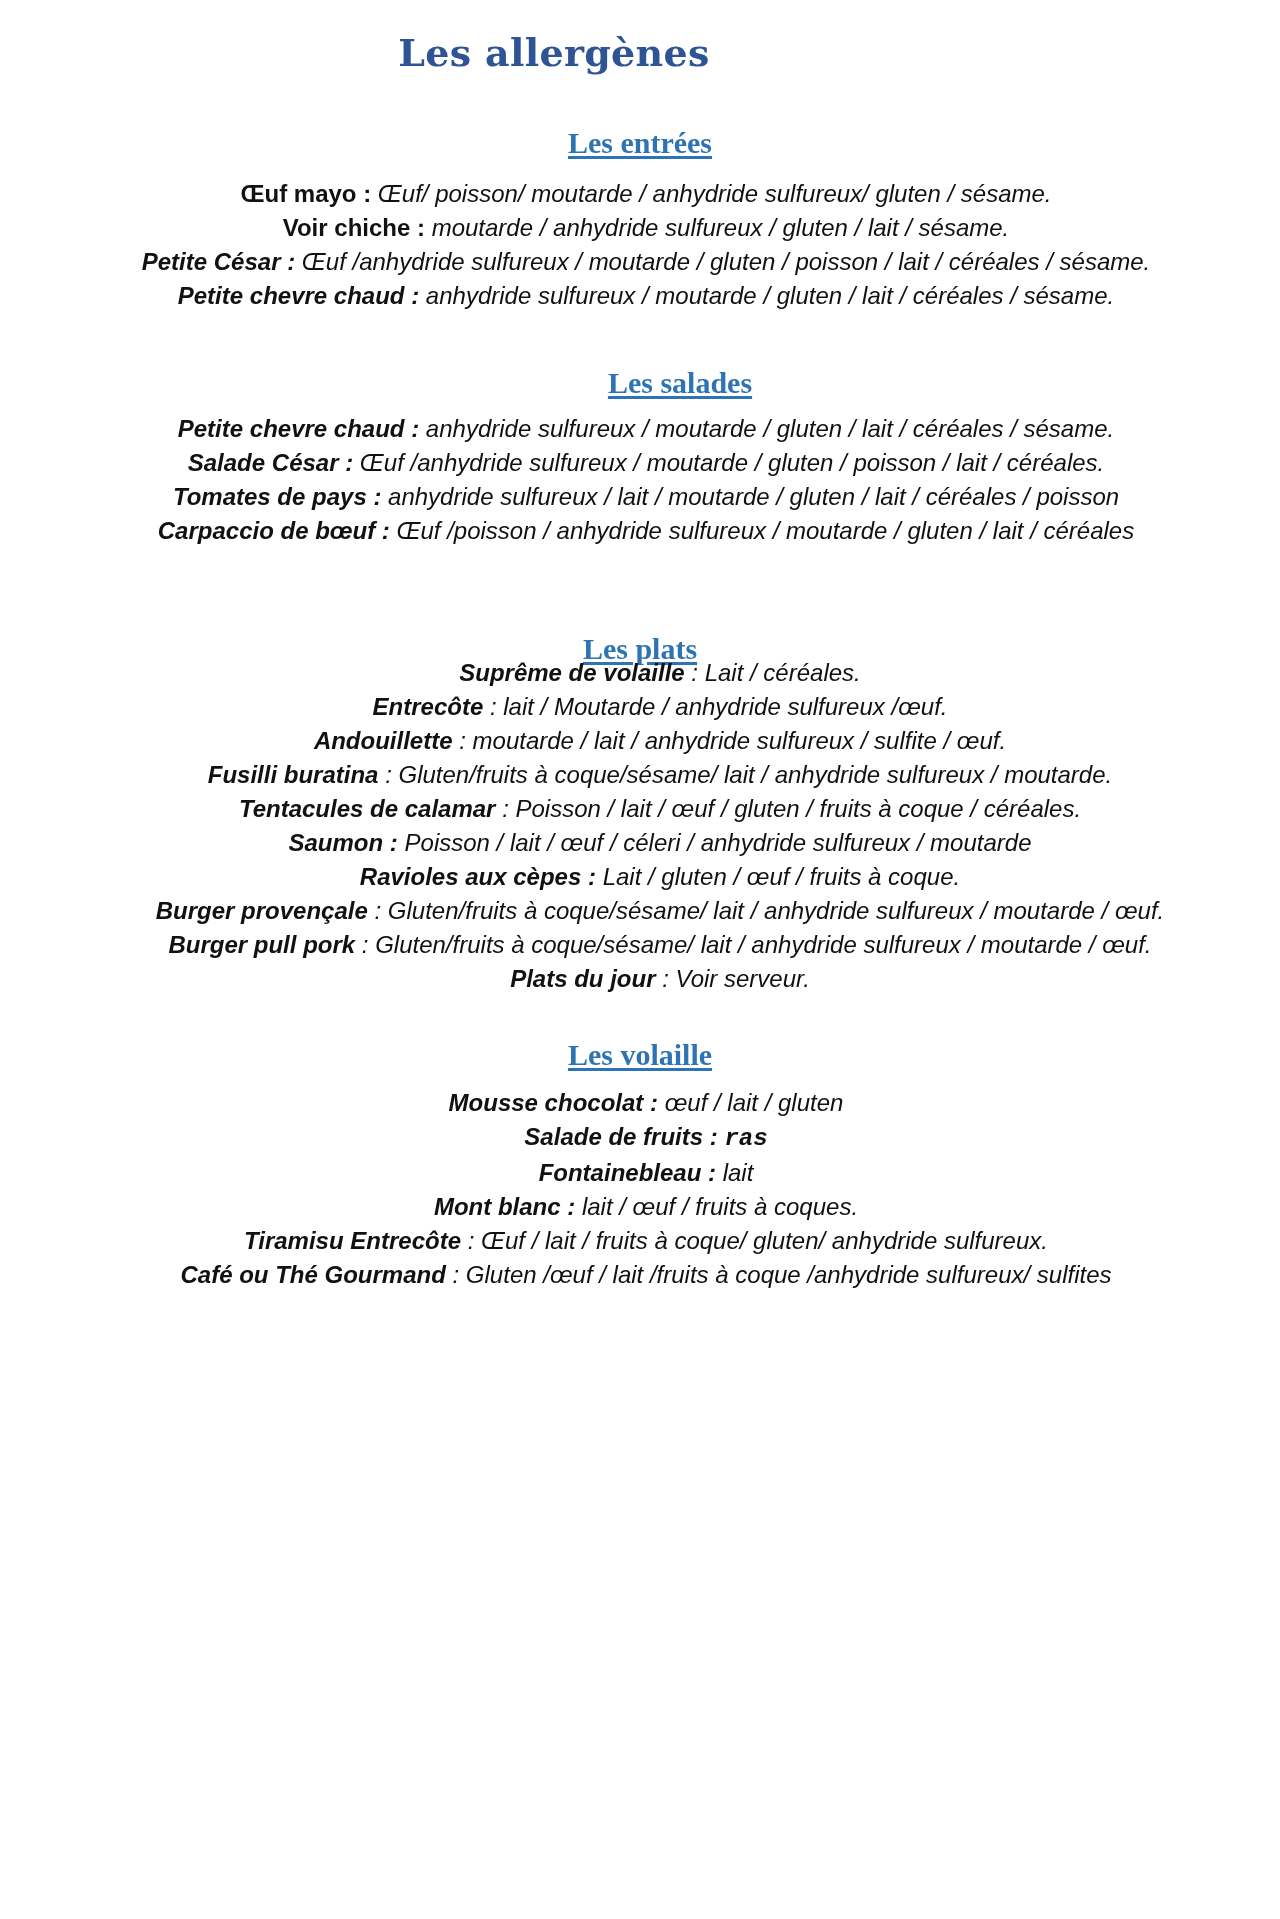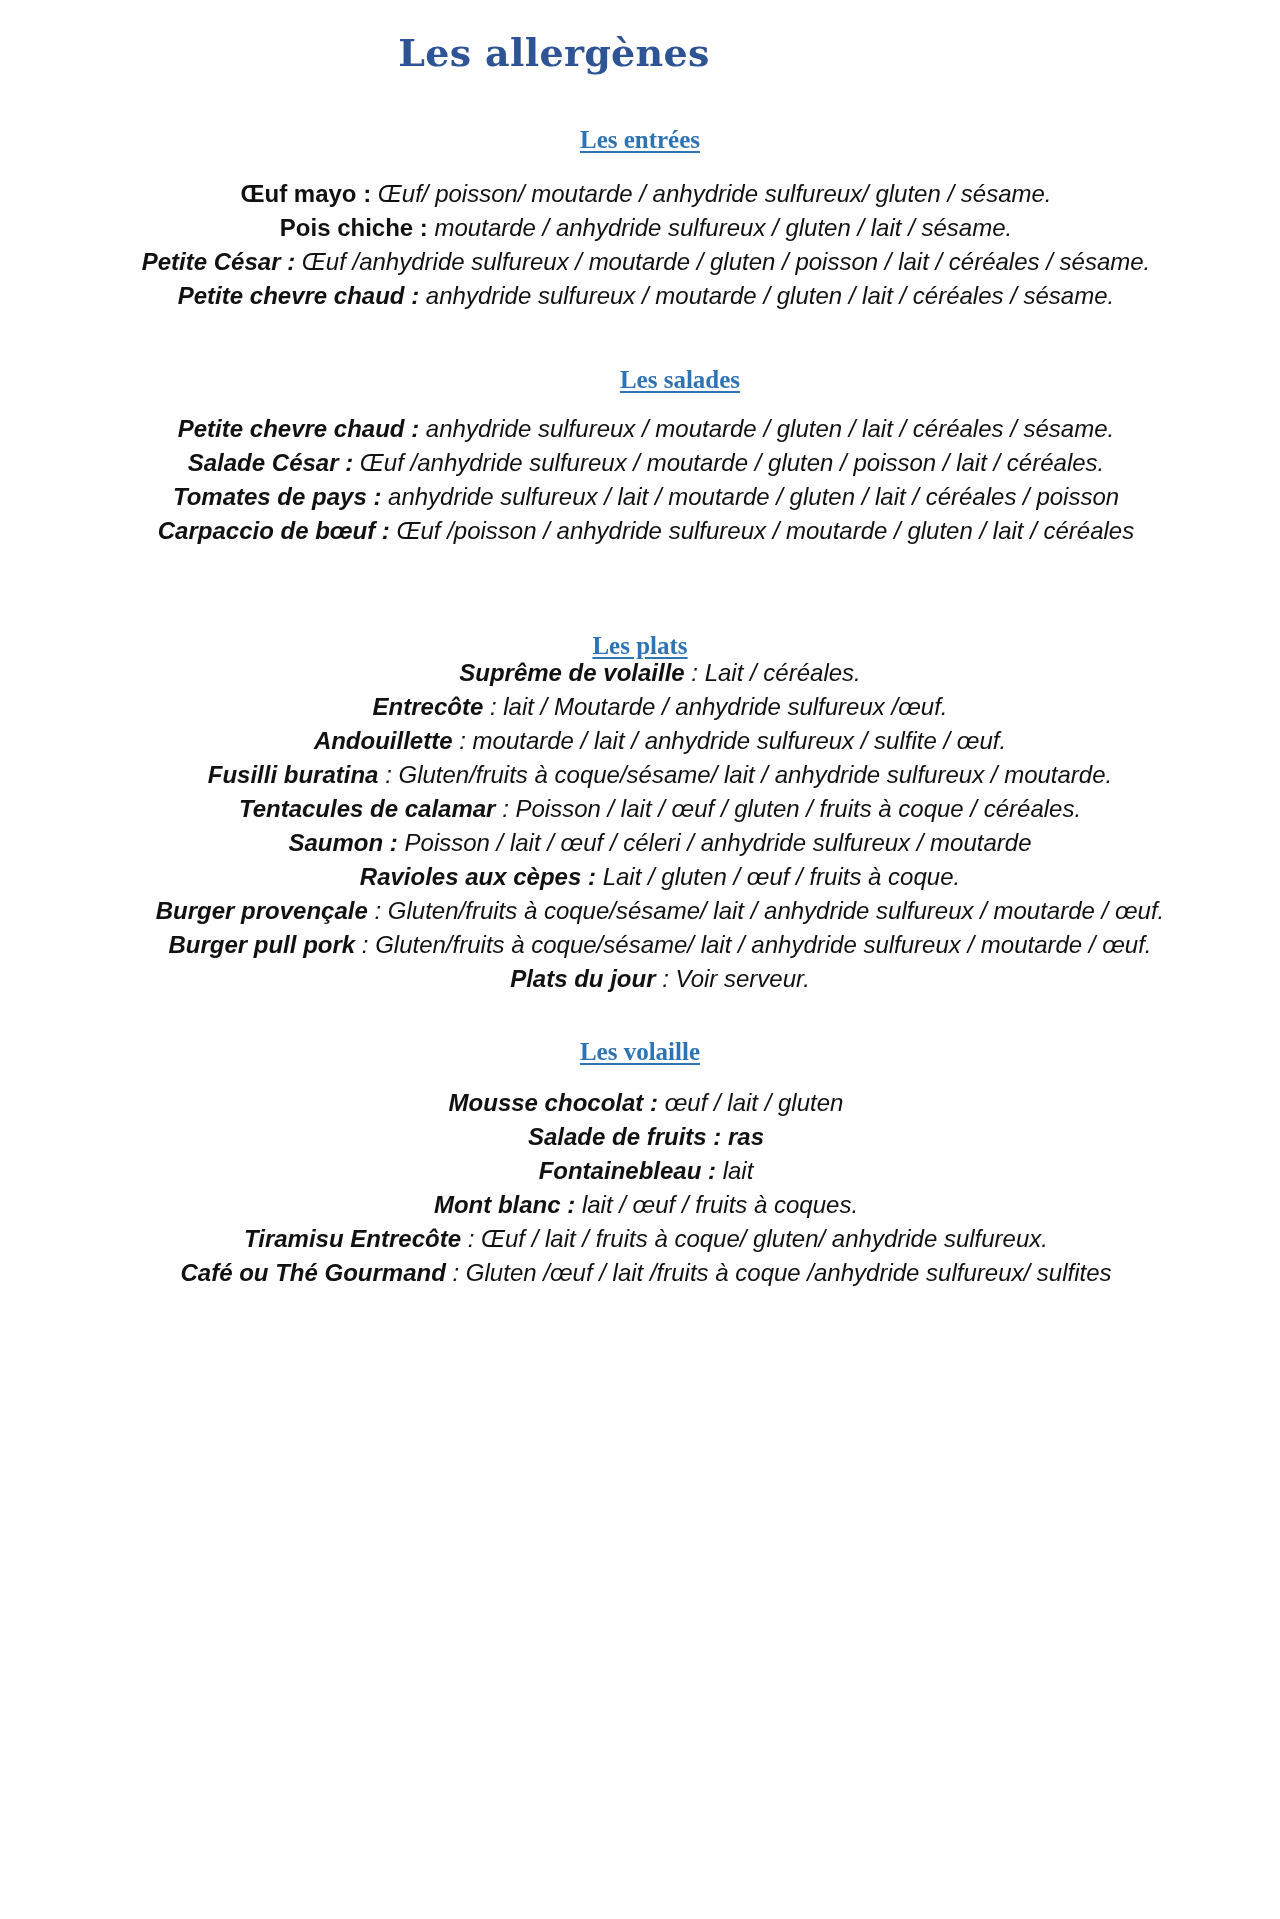--- a/index.html
+++ b/index.html
@@ -4,46 +4,46 @@
   <style>
     html, body { margin: 0; padding: 0; background: #ffffff; }
     body { width: 1280px; height: 1919px; position: relative; overflow: hidden; }
     .page { position: absolute; left: 0; top: 0; width: 1280px; text-align: center; color: #111; }
     .title {
       font-family: "DejaVu Serif", serif; font-weight: bold; font-size: 38px;
       color: #2f5496; position: absolute; left: 0; width: 1108px; top: 30px; margin: 0;
       letter-spacing: 0.3px;
     }
     .section-heading {
-      font-family: "Liberation Serif", serif; font-weight: bold; font-size: 25px;
+      font-family: "Liberation Serif", serif; font-weight: bold; font-size: 30px;
       color: #2e74b5; text-decoration: underline; text-underline-offset: 3px;
       position: absolute; left: 0; width: 1280px; margin: 0;
     }
     .entries { position: absolute; left: 0; width: 1280px; }
     .entry {
       font-family: "Liberation Sans", sans-serif; font-size: 24px; line-height: 34px;
       white-space: nowrap; color: #111; padding-left: 12px;
     }
     .lbl { font-weight: bold; }
     .lbl.it { font-style: italic; }
     .val { font-style: italic; font-weight: normal; }
-    .val.b { font-weight: bold; }
+    .val.b { font-weight: bold; font-family: Liberation Mono, monospace; }
     .sep { font-weight: normal; font-style: normal; }
     .sep.b { font-weight: bold; }
   </style>
 </head>
 <body>
 
 <div class="page">
   <h1 class="title">Les allergènes</h1>
 
   <h2 class="section-heading" style="top:126px;">Les entrées</h2>
   <div class="entries" style="top:177px;">
     <div class="entry"><span class="lbl">Œuf mayo</span><span class="sep b"> : </span><span class="val">Œuf/ poisson/ moutarde / anhydride sulfureux/ gluten / sésame.</span></div>
-    <div class="entry"><span class="lbl">Pois chiche</span><span class="sep b"> : </span><span class="val">moutarde / anhydride sulfureux / gluten / lait / sésame.</span></div>
+    <div class="entry"><span class="lbl">Voir chiche</span><span class="sep b"> : </span><span class="val">moutarde / anhydride sulfureux / gluten / lait / sésame.</span></div>
     <div class="entry"><span class="lbl it">Petite César</span><span class="sep b" style="font-style:italic"> : </span><span class="val">Œuf /anhydride sulfureux / moutarde / gluten / poisson / lait / céréales / sésame.</span></div>
     <div class="entry"><span class="lbl it">Petite chevre chaud</span><span class="sep b" style="font-style:italic"> : </span><span class="val">anhydride sulfureux / moutarde / gluten / lait / céréales / sésame.</span></div>
   </div>
 
   <h2 class="section-heading" style="top:366px;margin-left:40px;">Les salades</h2>
   <div class="entries" style="top:412px;">
     <div class="entry"><span class="lbl it">Petite chevre chaud</span><span class="sep b" style="font-style:italic"> : </span><span class="val">anhydride sulfureux / moutarde / gluten / lait / céréales / sésame.</span></div>
     <div class="entry"><span class="lbl it">Salade César</span><span class="sep b" style="font-style:italic"> : </span><span class="val">Œuf /anhydride sulfureux / moutarde / gluten / poisson / lait / céréales.</span></div>
     <div class="entry"><span class="lbl it">Tomates de pays</span><span class="sep b" style="font-style:italic"> : </span><span class="val">anhydride sulfureux / lait / moutarde / gluten / lait / céréales / poisson</span></div>
     <div class="entry"><span class="lbl it">Carpaccio de bœuf</span><span class="sep b" style="font-style:italic"> : </span><span class="val">Œuf /poisson / anhydride sulfureux / moutarde / gluten / lait / céréales</span></div>

